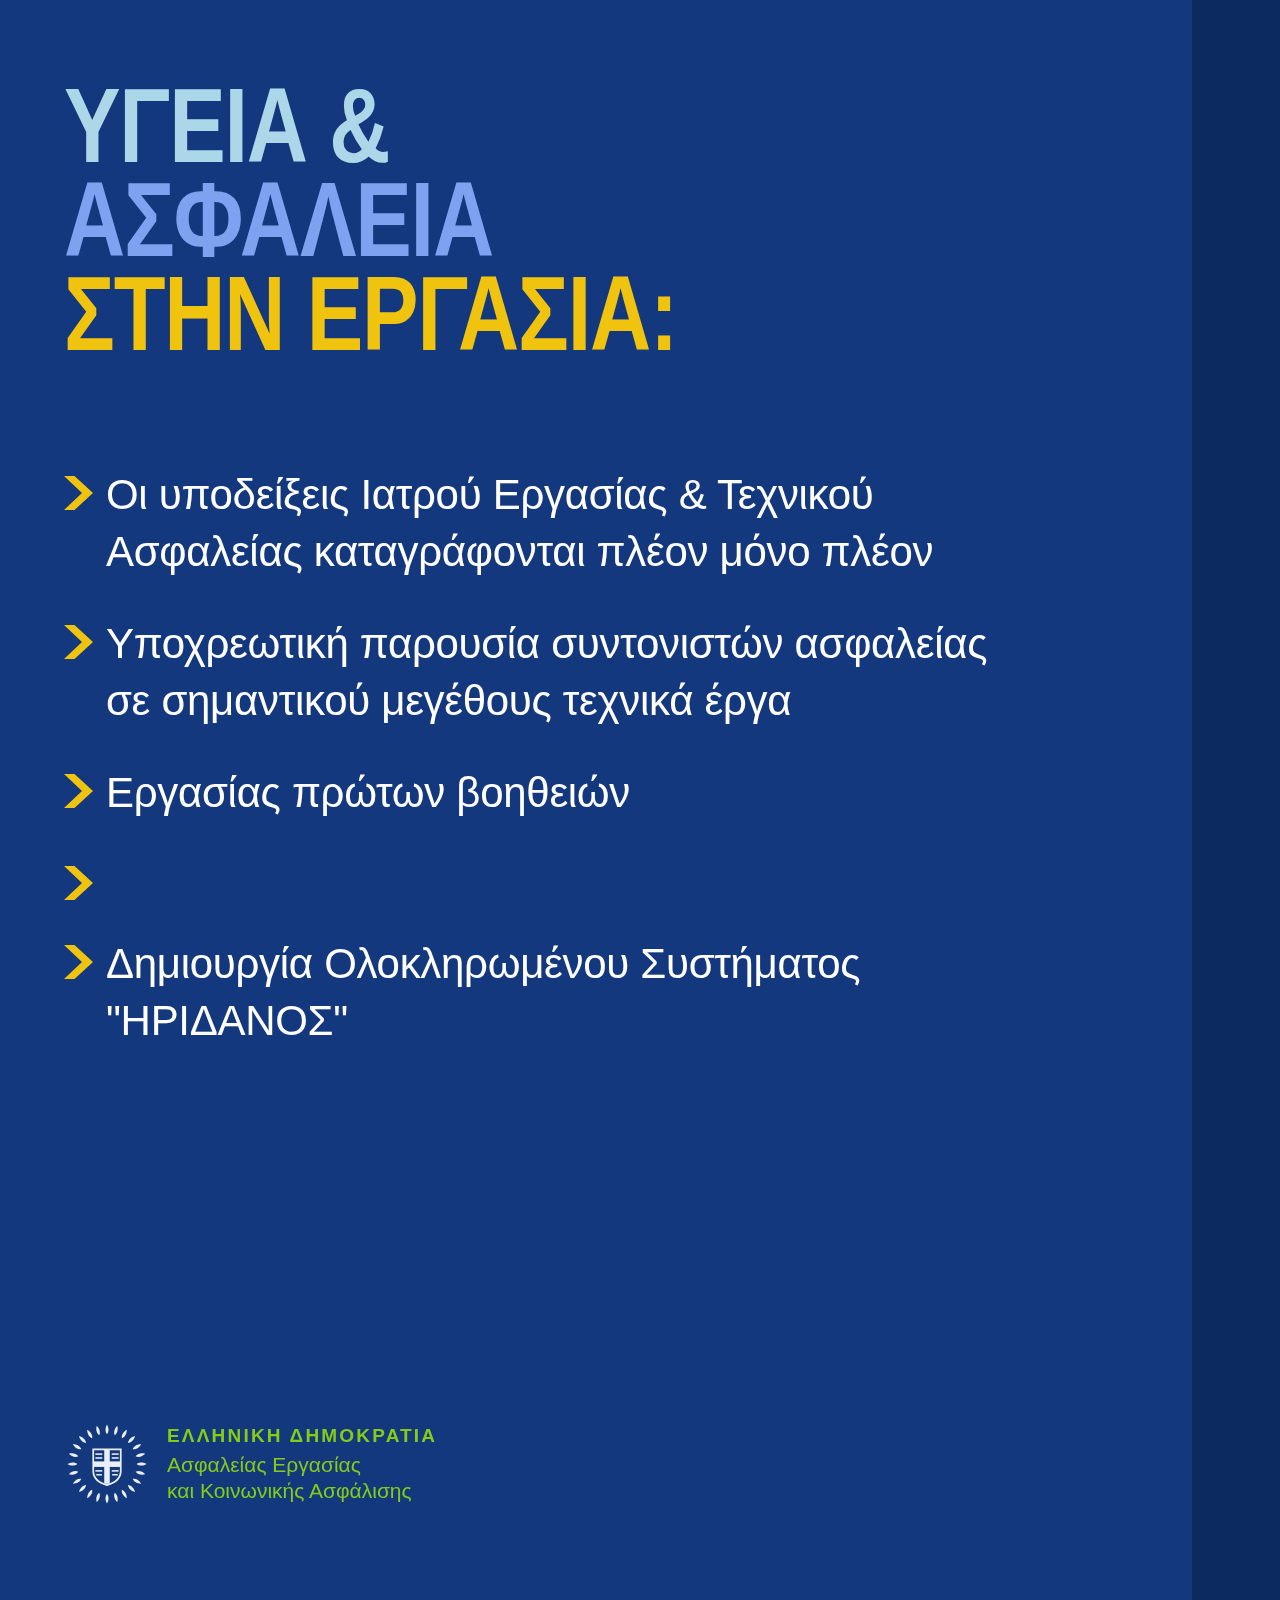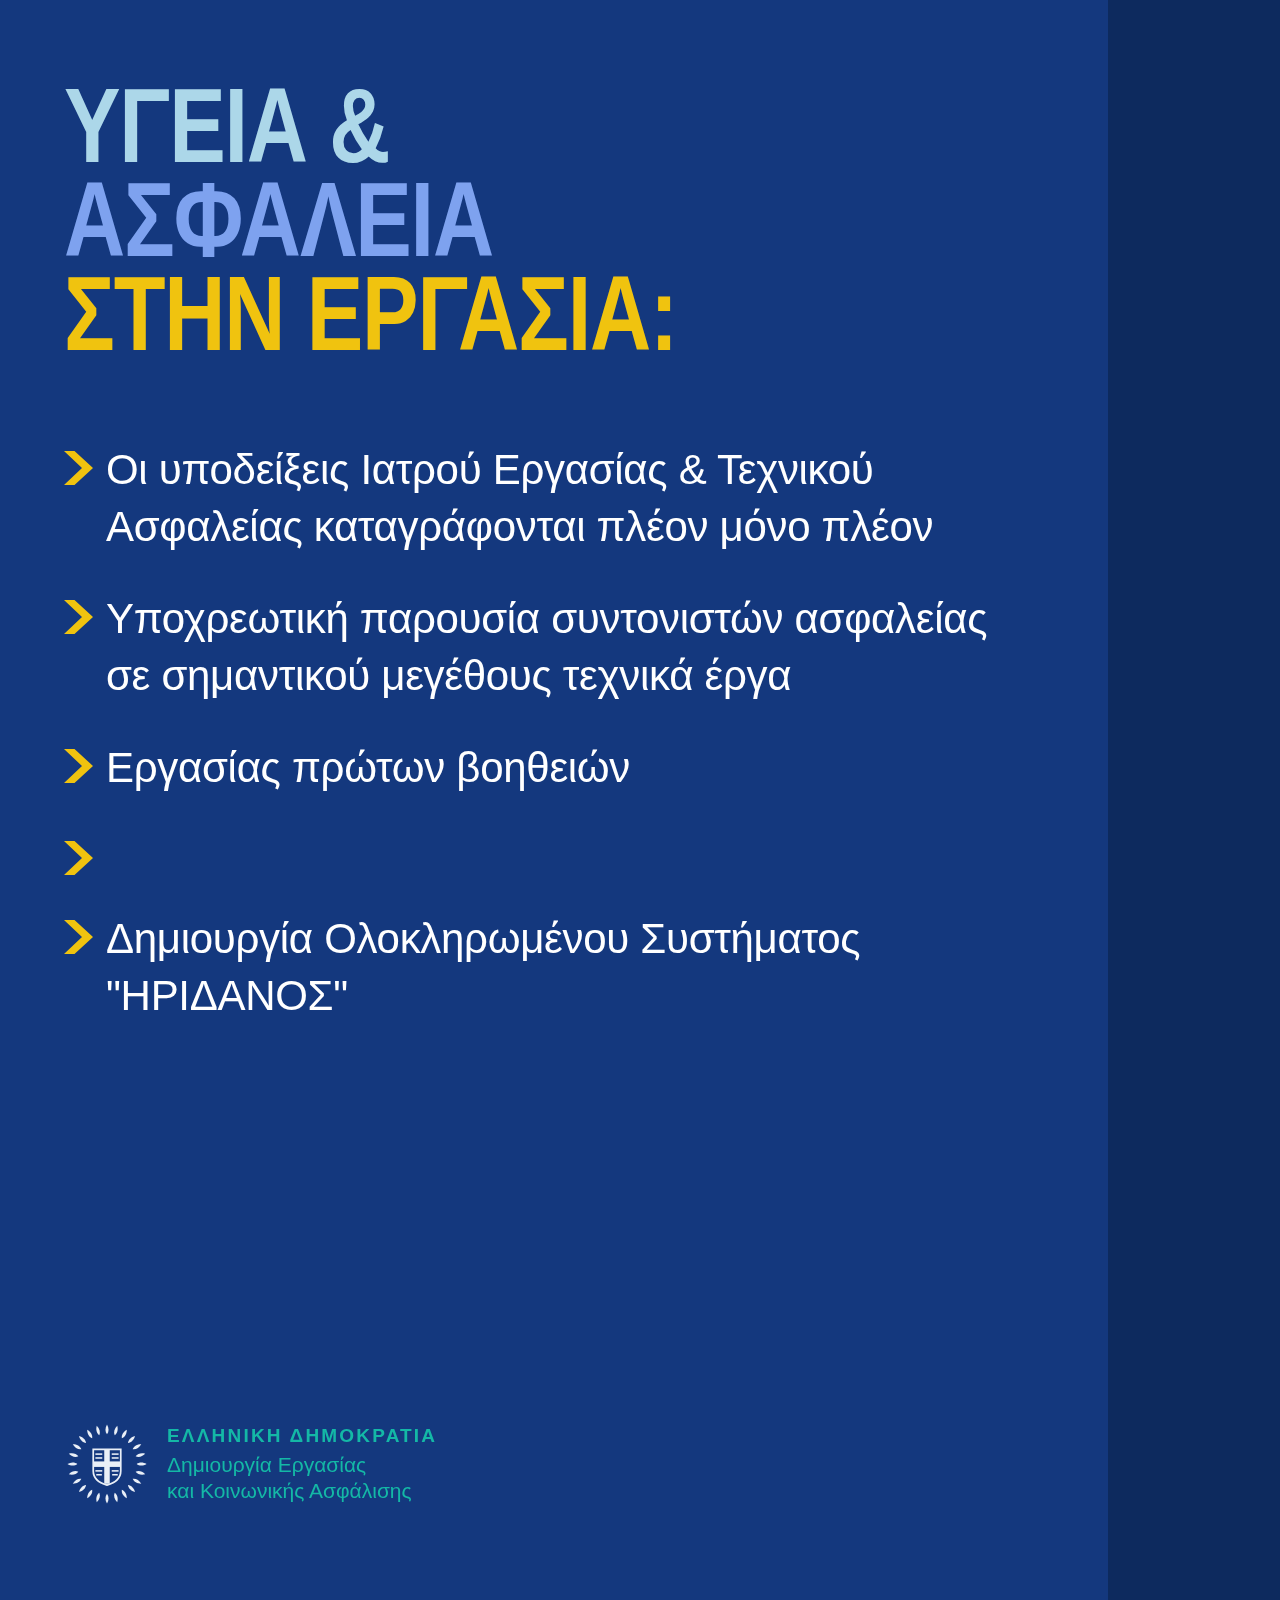--- a/index.html
+++ b/index.html
@@ -3,21 +3,21 @@
 <meta charset="utf-8">
 <title>Υγεία &amp; Ασφάλεια στην Εργασία</title>
 <style>
   html,body { margin:0; padding:0; }
   body {
     font-family: "Liberation Sans", "DejaVu Sans", sans-serif;
     background:#0d2a5e;
   }
   .page {
     position:relative;
-    width:1108px;
+    width:1192px;
     height:1600px;
     background:#14387E;
     overflow:hidden;
   }
   .content {
     position:absolute;
     left:64px;
     top:78px;
     right:64px;
   }
@@ -27,21 +27,21 @@
     font-weight:700;
     line-height:94px;
     letter-spacing:-1.5px;
     transform:scaleX(0.80);
     transform-origin:0 0;
     white-space:nowrap;
   }
   
   .bullets {
     list-style:none;
-    margin:81px 0 0 0;
+    margin:106px 0 0 0;
     padding:0;
   }
   .bullets li {
     display:flex;
     align-items:flex-start;
     margin-bottom:35px;
   }
   .chev {
     flex:0 0 auto;
     margin:10px 13px 0 0;
@@ -55,21 +55,21 @@
   }
   .btext span { display:block; }
   
   .footer {
     position:absolute;
     left:64px;
     top:1421px;
     display:flex;
     align-items:center;
     gap:17px;
-    color:#14b8a6;
+    color:#84cc16;
   }
   .emblem { flex:0 0 auto; }
   .org {
     font-size:19px;
     font-weight:700;
     letter-spacing:2.2px;
     margin-bottom:5px;
     white-space:nowrap;
   }
   .ministry {
@@ -186,18 +186,18 @@
         <line x1="55.5" y1="38.5" x2="63.5" y2="38.5"></line>
         <line x1="55.5" y1="43" x2="63.5" y2="43"></line>
         <line x1="36.5" y1="58" x2="44.5" y2="58"></line>
         <line x1="37.5" y1="62.5" x2="44" y2="62.5"></line>
         <line x1="55.5" y1="58" x2="63.5" y2="58"></line>
         <line x1="56" y1="62.5" x2="62.5" y2="62.5"></line>
       </g>
     </svg>
     <div>
       <div class="org">ΕΛΛΗΝΙΚΗ ΔΗΜΟΚΡΑΤΙΑ</div>
-      <div class="ministry">Δημιουργία Εργασίας</div>
+      <div class="ministry">Ασφαλείας Εργασίας</div>
       <div class="ministry">και Κοινωνικής Ασφάλισης</div>
     </div>
   </footer>
 
 </div>
 
 </body></html>

